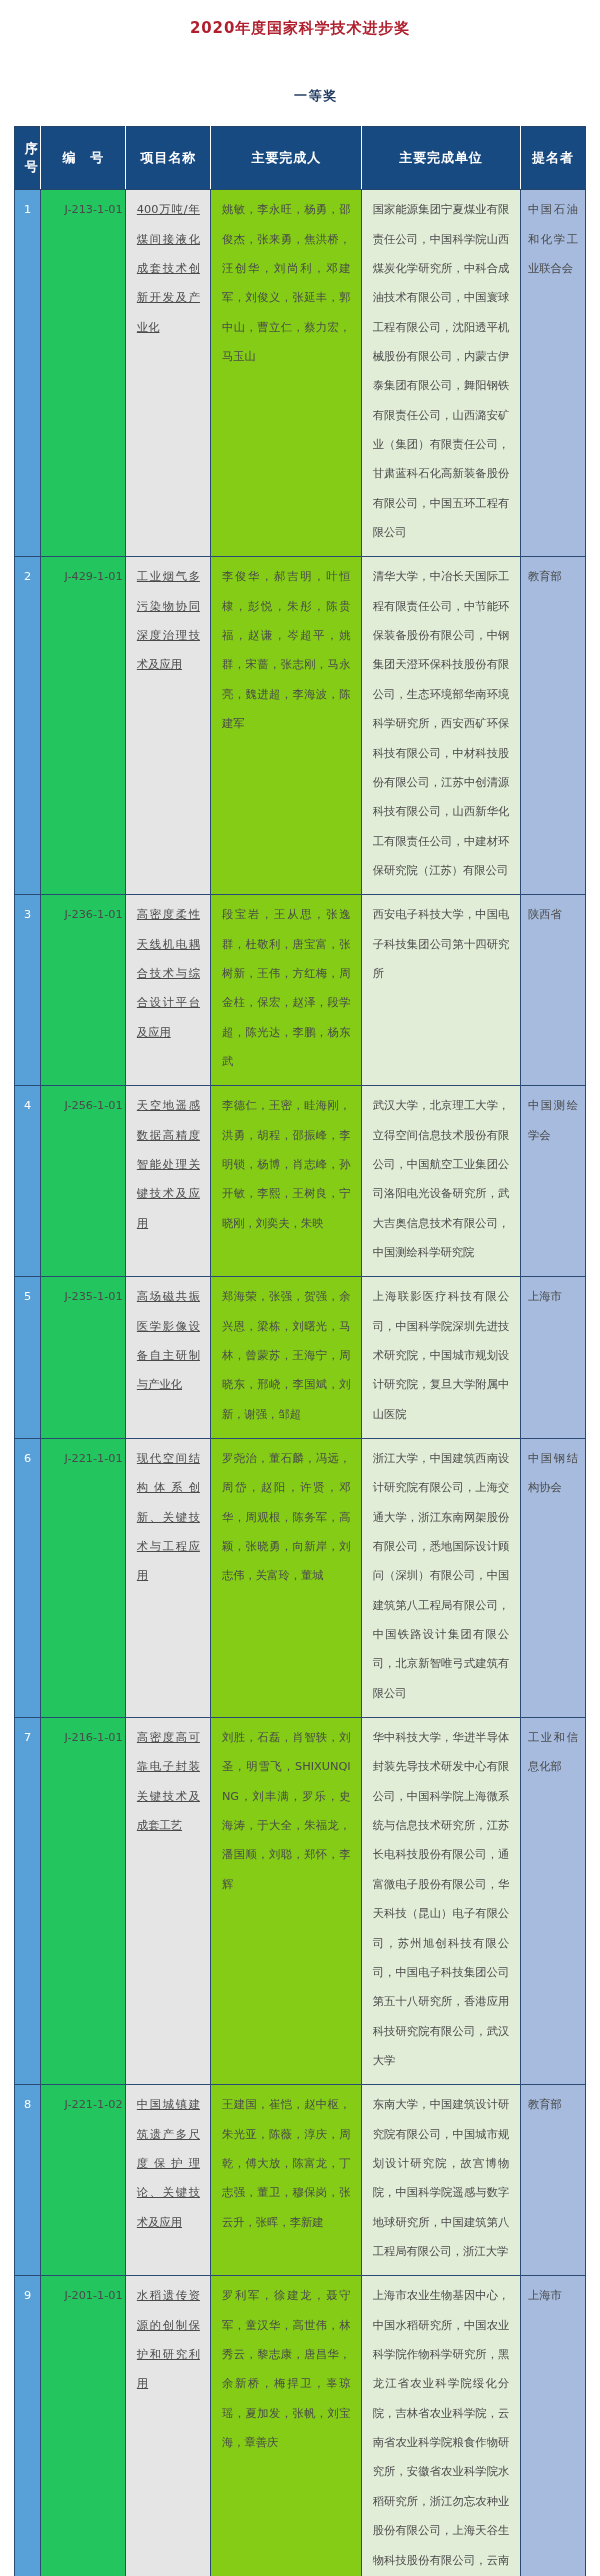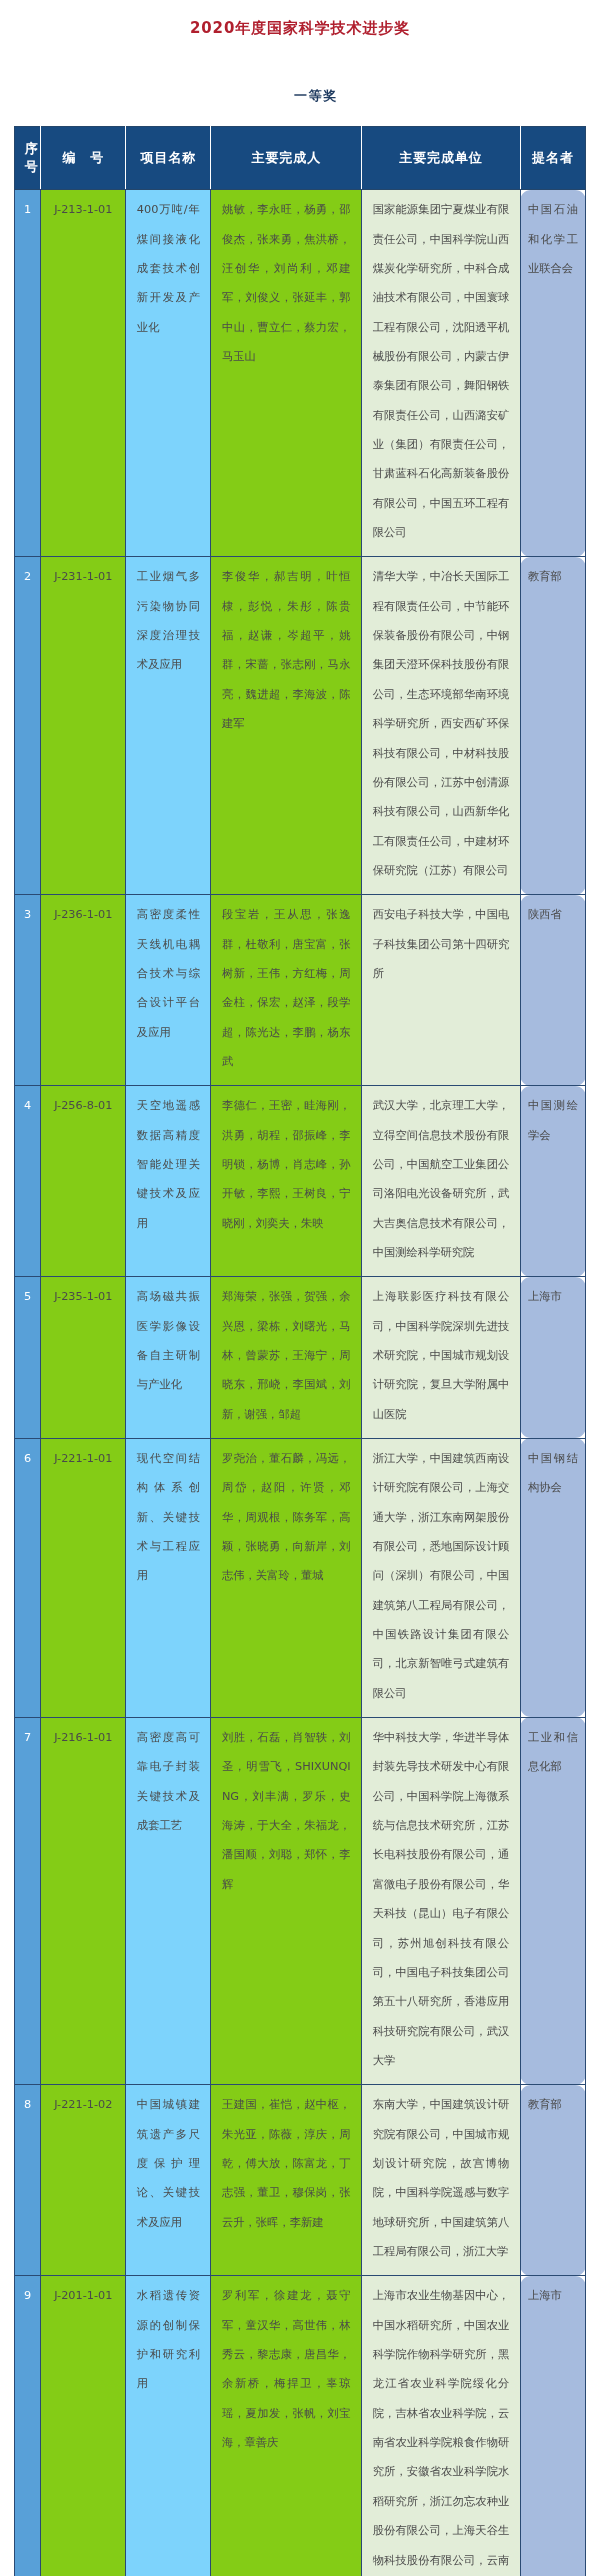--- a/index.html
+++ b/index.html
@@ -33,29 +33,29 @@
     border:0.9px solid #2a4a73; vertical-align:top;
     font-size:11.3px; line-height:2.6; color:#4a4a4a;
     padding:5.2px 10.5px 8.7px 10.5px;
     word-break:break-all;
   }
   td.cell-index{
     background:#58a0d8; color:#ffffff; text-align:center;
     padding-left:1.7px; padding-right:1.7px;
   }
   td.cell-code{
-    background:#84cc16; text-align:center;
+    background:#22c55e; text-align:right;
     padding-left:2.6px; padding-right:2.6px;
   }
-  td.cell-project{ background:#7dd3fc; text-align:justify; }
+  td.cell-project{ background:#e5e5e5; text-align:justify;text-decoration:underline; }
   td.cell-people{  background:#84cc16; text-align:justify; }
   td.cell-units{   background:#e2edd8; text-align:justify; }
   td.cell-nominator{
     background:#a6bbde; text-align:justify;
-    padding-left:7px; padding-right:7px;border-radius:11px;
+    padding-left:7px; padding-right:7px;
   }
   col.c-index{ width:4.6%; }
   col.c-code{ width:14.9%; }
   col.c-project{ width:14.9%; }
   col.c-people{ width:26.4%; }
   col.c-units{ width:27.8%; }
   col.c-nominator{ width:11.4%; }
 </style>
 </head>
 <body>
@@ -86,37 +86,37 @@
       <tr>
     <td class="cell-index">1</td>
     <td class="cell-code">J-213-1-01</td>
     <td class="cell-project">400万吨/年煤间接液化成套技术创新开发及产业化</td>
     <td class="cell-people">姚敏，李永旺，杨勇，邵俊杰，张来勇，焦洪桥，汪创华，刘尚利，邓建军，刘俊义，张延丰，郭中山，曹立仁，蔡力宏，马玉山</td>
     <td class="cell-units">国家能源集团宁夏煤业有限责任公司，中国科学院山西煤炭化学研究所，中科合成油技术有限公司，中国寰球工程有限公司，沈阳透平机械股份有限公司，内蒙古伊泰集团有限公司，舞阳钢铁有限责任公司，山西潞安矿业（集团）有限责任公司，甘肃蓝科石化高新装备股份有限公司，中国五环工程有限公司</td>
     <td class="cell-nominator">中国石油和化学工业联合会</td>
   </tr>
       <tr>
     <td class="cell-index">2</td>
-    <td class="cell-code">J-231-1-01</td>
+    <td class="cell-code">J-429-1-01</td>
     <td class="cell-project">工业烟气多污染物协同深度治理技术及应用</td>
     <td class="cell-people">李俊华，郝吉明，叶恒棣，彭悦，朱彤，陈贵福，赵谦，岑超平，姚群，宋蔷，张志刚，马永亮，魏进超，李海波，陈建军</td>
     <td class="cell-units">清华大学，中冶长天国际工程有限责任公司，中节能环保装备股份有限公司，中钢集团天澄环保科技股份有限公司，生态环境部华南环境科学研究所，西安西矿环保科技有限公司，中材科技股份有限公司，江苏中创清源科技有限公司，山西新华化工有限责任公司，中建材环保研究院（江苏）有限公司</td>
     <td class="cell-nominator">教育部</td>
   </tr>
       <tr>
     <td class="cell-index">3</td>
     <td class="cell-code">J-236-1-01</td>
     <td class="cell-project">高密度柔性天线机电耦合技术与综合设计平台及应用</td>
     <td class="cell-people">段宝岩，王从思，张逸群，杜敬利，唐宝富，张树新，王伟，方红梅，周金柱，保宏，赵泽，段学超，陈光达，李鹏，杨东武</td>
     <td class="cell-units">西安电子科技大学，中国电子科技集团公司第十四研究所</td>
     <td class="cell-nominator">陕西省</td>
   </tr>
       <tr>
     <td class="cell-index">4</td>
-    <td class="cell-code">J-256-8-01</td>
+    <td class="cell-code">J-256-1-01</td>
     <td class="cell-project">天空地遥感数据高精度智能处理关键技术及应用</td>
     <td class="cell-people">李德仁，王密，眭海刚，洪勇，胡程，邵振峰，李明锁，杨博，肖志峰，孙开敏，李熙，王树良，宁晓刚，刘奕夫，朱映</td>
     <td class="cell-units">武汉大学，北京理工大学，立得空间信息技术股份有限公司，中国航空工业集团公司洛阳电光设备研究所，武大吉奥信息技术有限公司，中国测绘科学研究院</td>
     <td class="cell-nominator">中国测绘学会</td>
   </tr>
       <tr>
     <td class="cell-index">5</td>
     <td class="cell-code">J-235-1-01</td>
     <td class="cell-project">高场磁共振医学影像设备自主研制与产业化</td>
     <td class="cell-people">郑海荣，张强，贺强，余兴恩，梁栋，刘曙光，马林，曾蒙苏，王海宁，周晓东，邢峣，李国斌，刘新，谢强，邹超</td>

